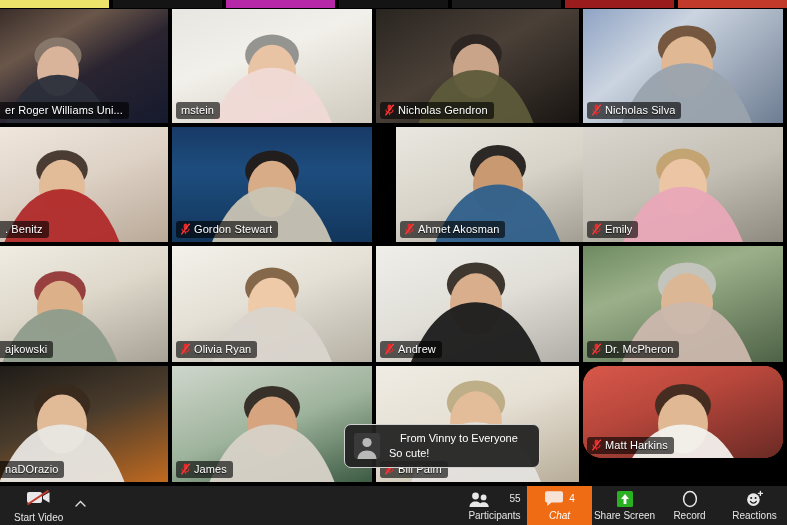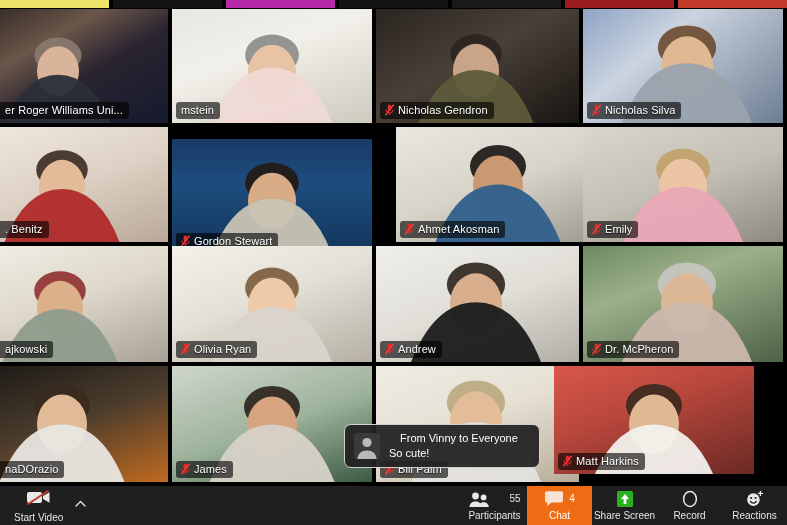--- a/index.html
+++ b/index.html
@@ -38,21 +38,21 @@
   #toolbar{position:absolute;left:0;bottom:0;width:787px;height:39px;background:#1f1f1f;
            display:flex;align-items:stretch;}
   .tb-left{display:flex;align-items:center;padding-left:14px;gap:2px;}
   .tb-spacer{flex:1;}
   .tb-right{display:flex;align-items:stretch;}
   .tbitem{width:65px;display:flex;flex-direction:column;align-items:center;
           justify-content:center;gap:1px;cursor:default;position:relative;}
   .tbitem .ic{height:19px;display:flex;align-items:center;justify-content:center;position:relative;}
   .tbitem .lb{color:#e6e6e6;font-size:10px;line-height:12px;white-space:nowrap;}
   .tbitem.active{background:#ef6c14;}
-  .tbitem.active .lb{color:#fff;}
+  .tbitem.active .lb{color:#fff;font-style:italic;}
   .badge{color:#fff;font-size:10px;line-height:10px;margin-left:3px;}
   .badge.dark{color:#e6e6e6;}
   .caret{width:14px;height:19px;display:flex;align-items:center;justify-content:center;
          margin-left:8px;align-self:flex-start;margin-top:8px;}
   .startvideo{display:flex;flex-direction:column;align-items:center;gap:1px;}
   .startvideo .lb{color:#e6e6e6;font-size:10px;line-height:12px;}
 </style>
 </head>
 <body>
 
@@ -127,21 +127,21 @@
       <div class="tile" style="left: 0px; top: 127px; width: 168px; height: 115px;">
         <div class="feed" style="background: linear-gradient(160deg, rgb(239, 230, 220) 0%, rgb(222, 210, 198) 45%, rgb(185, 169, 152) 100%);"><svg width="168" height="115" viewBox="0 0 168 115" preserveAspectRatio="none">
             <ellipse cx="62" cy="42.75" rx="25.76" ry="19.55" fill="#3a2a22" opacity="0.9"></ellipse>
             <ellipse cx="62" cy="60" rx="23" ry="27.139999999999997" fill="#e2bb99"></ellipse>
             <path d="M4.5 115 q20.7 -52.9 57.5 -52.9 q36.800000000000004 0 57.5 52.9 Z" fill="#b02a2a" opacity="0.95"></path>
           </svg></div>
         <div class="namebar flush-left">
           <span class="nm">. Benitz</span>
         </div>
       </div>
-      <div class="tile" style="left: 172px; top: 139px; width: 200px; height: 115px;">
+      <div class="tile" style="left: 172px; top: 127px; width: 200px; height: 115px;">
         <div class="feed" style="background: linear-gradient(rgb(24, 58, 102) 0%, rgb(29, 77, 126) 38%, rgb(18, 54, 92) 100%);"><svg width="200" height="115" viewBox="0 0 200 115" preserveAspectRatio="none">
             <ellipse cx="100" cy="44" rx="26.880000000000003" ry="20.4" fill="#241a14" opacity="0.9"></ellipse>
             <ellipse cx="100" cy="62" rx="24" ry="28.32" fill="#d8ac86"></ellipse>
             <path d="M40 115 q21.6 -55.199999999999996 60 -55.199999999999996 q38.400000000000006 0 60 55.199999999999996 Z" fill="#c9c4b4" opacity="0.95"></path>
           </svg></div>
         <div class="namebar">
           <span class="micmute">
             <svg width="9" height="12" viewBox="0 0 9 12">
               <rect x="2.6" y="0.6" width="3.8" height="6" rx="1.9" fill="#e02b2b"></rect>
               <path d="M1 5.6a3.5 3.5 0 007 0" fill="none" stroke="#e02b2b" stroke-width="1.1"></path>
@@ -291,21 +291,21 @@
             <svg width="9" height="12" viewBox="0 0 9 12">
               <rect x="2.6" y="0.6" width="3.8" height="6" rx="1.9" fill="#e02b2b"></rect>
               <path d="M1 5.6a3.5 3.5 0 007 0" fill="none" stroke="#e02b2b" stroke-width="1.1"></path>
               <line x1="4.5" y1="8.6" x2="4.5" y2="11" stroke="#e02b2b" stroke-width="1.1"></line>
               <line x1="0.4" y1="11.4" x2="8.6" y2="0.6" stroke="#ff3b3b" stroke-width="1.3"></line>
             </svg>
           </span>
           <span class="nm">Bill Palm</span>
         </div>
       </div>
-      <div class="tile" style="left: 554px; top: 366px; width: 200px; height: 108px;">
+      <div class="tile" style="left: 583px; top: 366px; width: 200px; height: 92px; border-radius: 19px;">
         <div class="feed" style="background: linear-gradient(160deg, rgb(216, 88, 74) 0%, rgb(185, 71, 60) 40%, rgb(106, 42, 36) 100%);"><svg width="200" height="116" viewBox="0 0 200 116" preserveAspectRatio="none">
             <ellipse cx="100" cy="39.25" rx="28.000000000000004" ry="21.25" fill="#3a2a1e" opacity="0.9"></ellipse>
             <ellipse cx="100" cy="58" rx="25" ry="29.5" fill="#e0b893"></ellipse>
             <path d="M37.5 116 q22.5 -57.49999999999999 62.5 -57.49999999999999 q40 0 62.5 57.49999999999999 Z" fill="#f2f0ec" opacity="0.95"></path>
           </svg></div>
         <div class="namebar">
           <span class="micmute">
             <svg width="9" height="12" viewBox="0 0 9 12">
               <rect x="2.6" y="0.6" width="3.8" height="6" rx="1.9" fill="#e02b2b"></rect>
               <path d="M1 5.6a3.5 3.5 0 007 0" fill="none" stroke="#e02b2b" stroke-width="1.1"></path>

